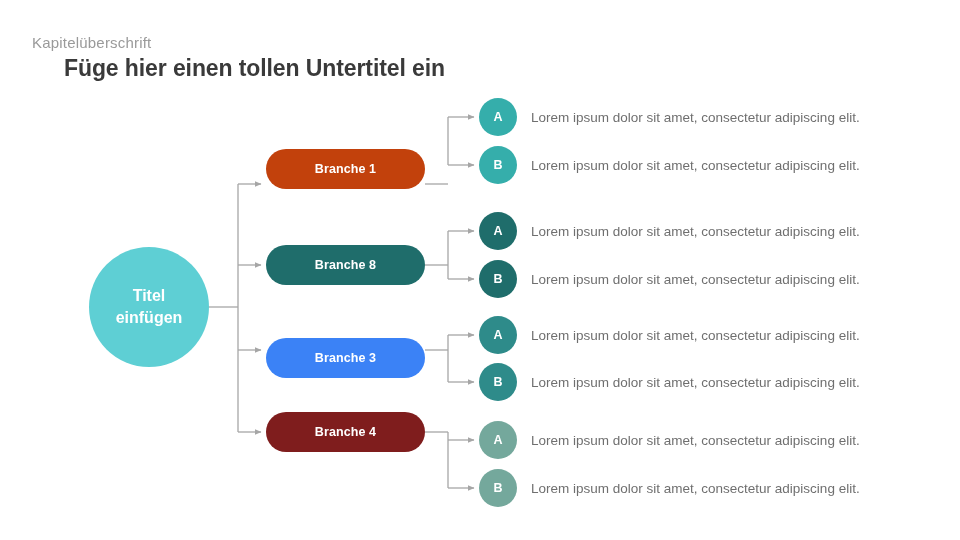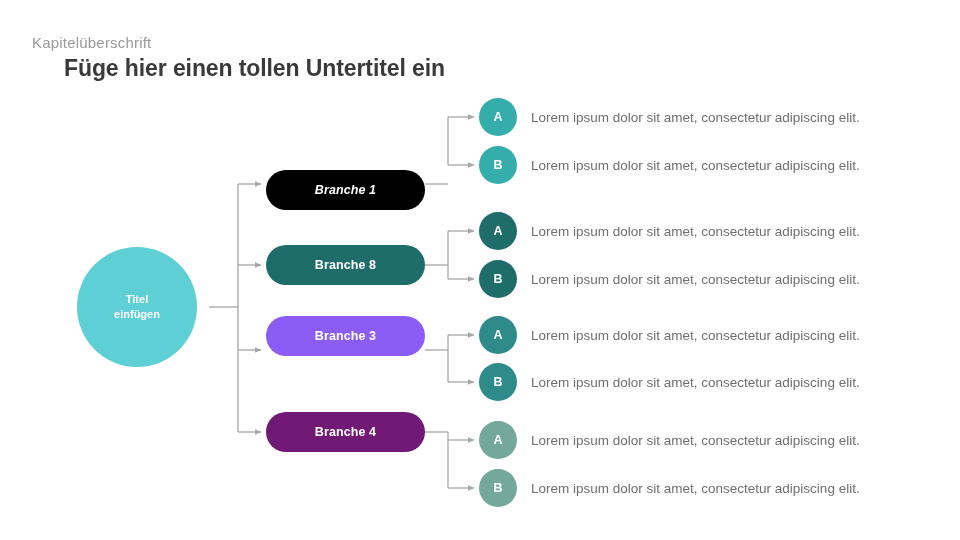--- a/index.html
+++ b/index.html
@@ -47,31 +47,31 @@
     position: absolute;
     left: 0;
     top: 0;
     width: 960px;
     height: 540px;
   }
 
   
   #root-node {
     position: absolute;
-    left: 77px;
+    left: 89px;
     top: 247px;
     width: 120px;
     height: 120px;
     border-radius: 50%;
     display: flex;
     align-items: center;
     justify-content: center;
     text-align: center;
     color: #ffffff;
-    font-size: 11px;
+    font-size: 16px;
     font-weight: bold;
     line-height: 1.35;
   }
 
   
   .branch-pill {
     position: absolute;
     left: 266px;
     width: 159px;
     height: 40px;
@@ -159,30 +159,30 @@
     </g>
   </svg>
 
   <div id="root-node" style="background: rgb(94, 207, 212);">
     <div>
       <div>Titel</div>
       <div>einfügen</div>
     </div>
   </div>
 
-  <div class="branch-pill" style="top: 170px; background: #000000; font-style: italic;">
+  <div class="branch-pill" style="top: 149px; background: #c2410c;">
     <span>Branche 1</span>
   </div>
   <div class="branch-pill" style="top: 245px; background: rgb(31, 109, 107);">
     <span>Branche 8</span>
   </div>
-  <div class="branch-pill" style="top: 316px; background: #8b5cf6;">
+  <div class="branch-pill" style="top: 338px; background: #3b82f6;">
     <span>Branche 3</span>
   </div>
-  <div class="branch-pill" style="top: 412px; background: #701a75;">
+  <div class="branch-pill" style="top: 412px; background: #7f1d1d;">
     <span>Branche 4</span>
   </div>
 
   <div class="leaf-row" style="top:98px">
     <div class="leaf-badge" style="background: rgb(53, 174, 171);">A</div>
     <div class="leaf-text" style="color: rgb(111, 111, 111);">Lorem ipsum dolor sit amet, consectetur adipiscing elit.</div>
   </div>
   <div class="leaf-row" style="top:146px">
     <div class="leaf-badge" style="background: rgb(53, 174, 171);">B</div>
     <div class="leaf-text" style="color: rgb(111, 111, 111);">Lorem ipsum dolor sit amet, consectetur adipiscing elit.</div>

